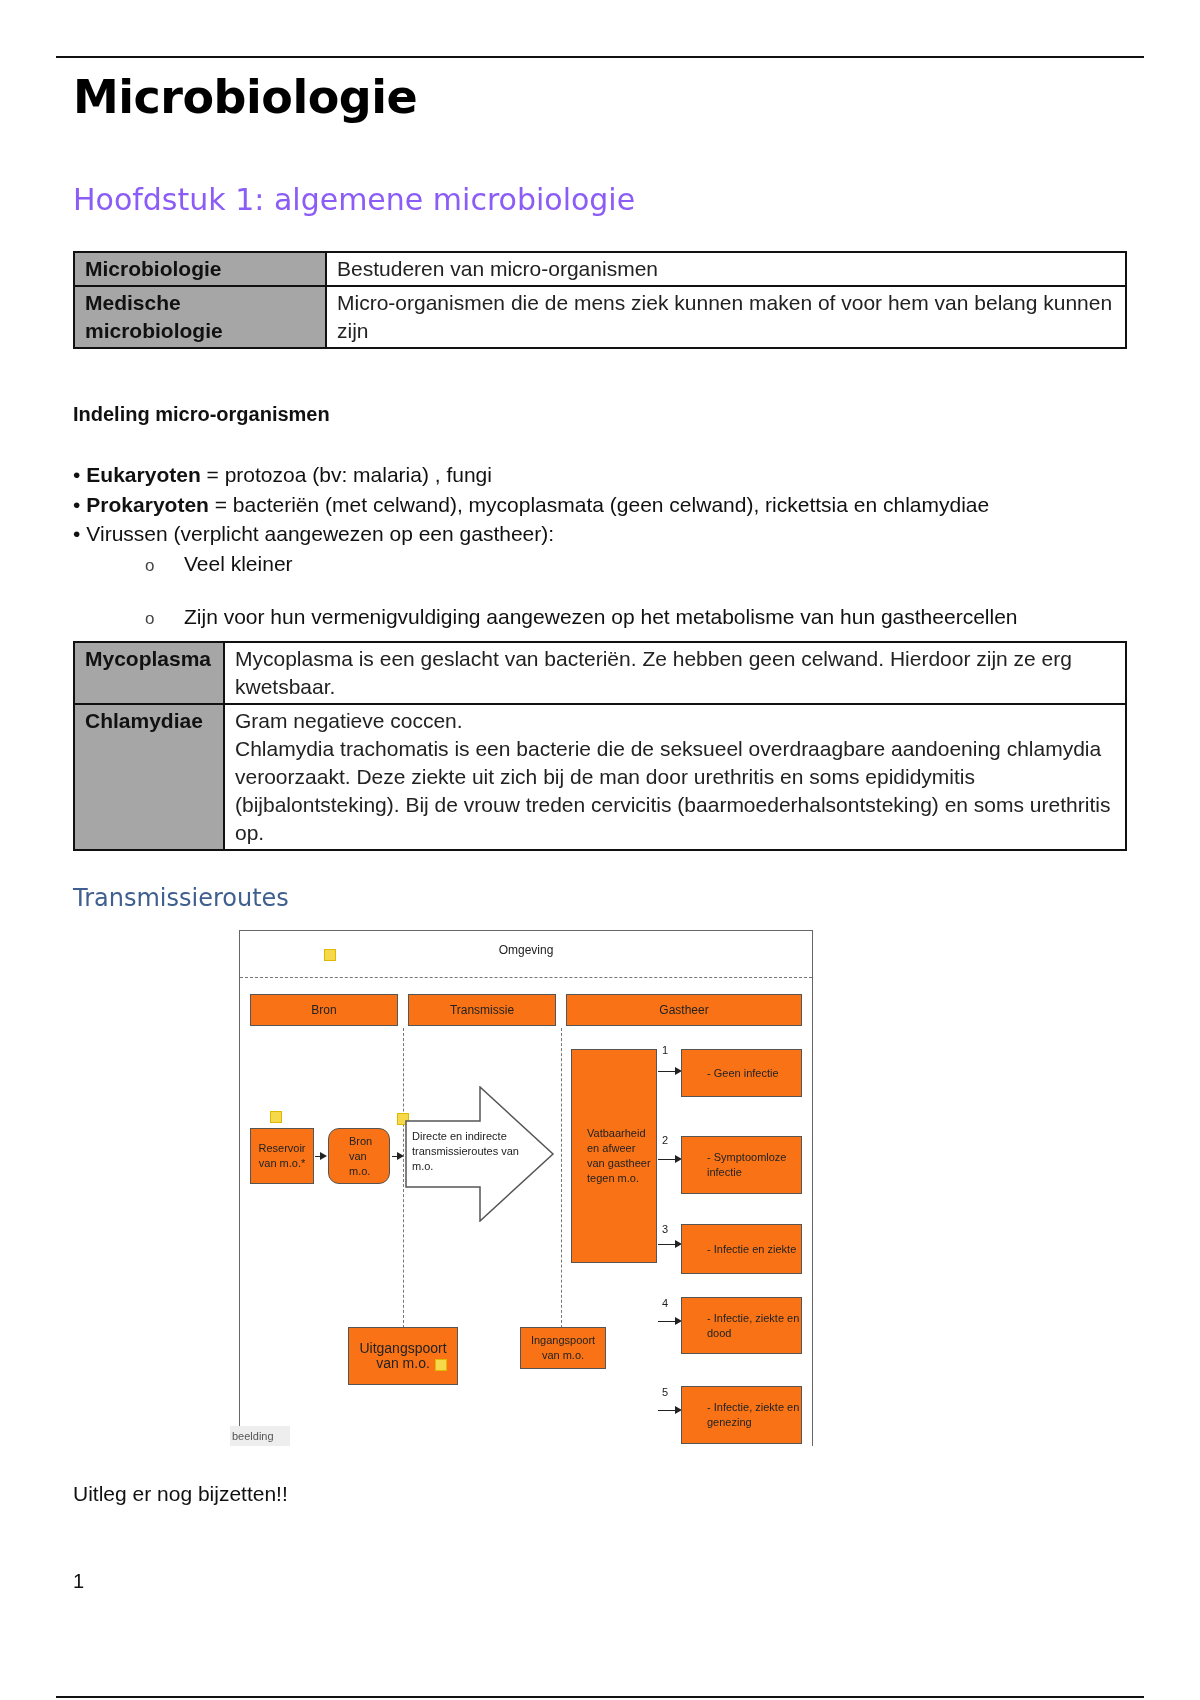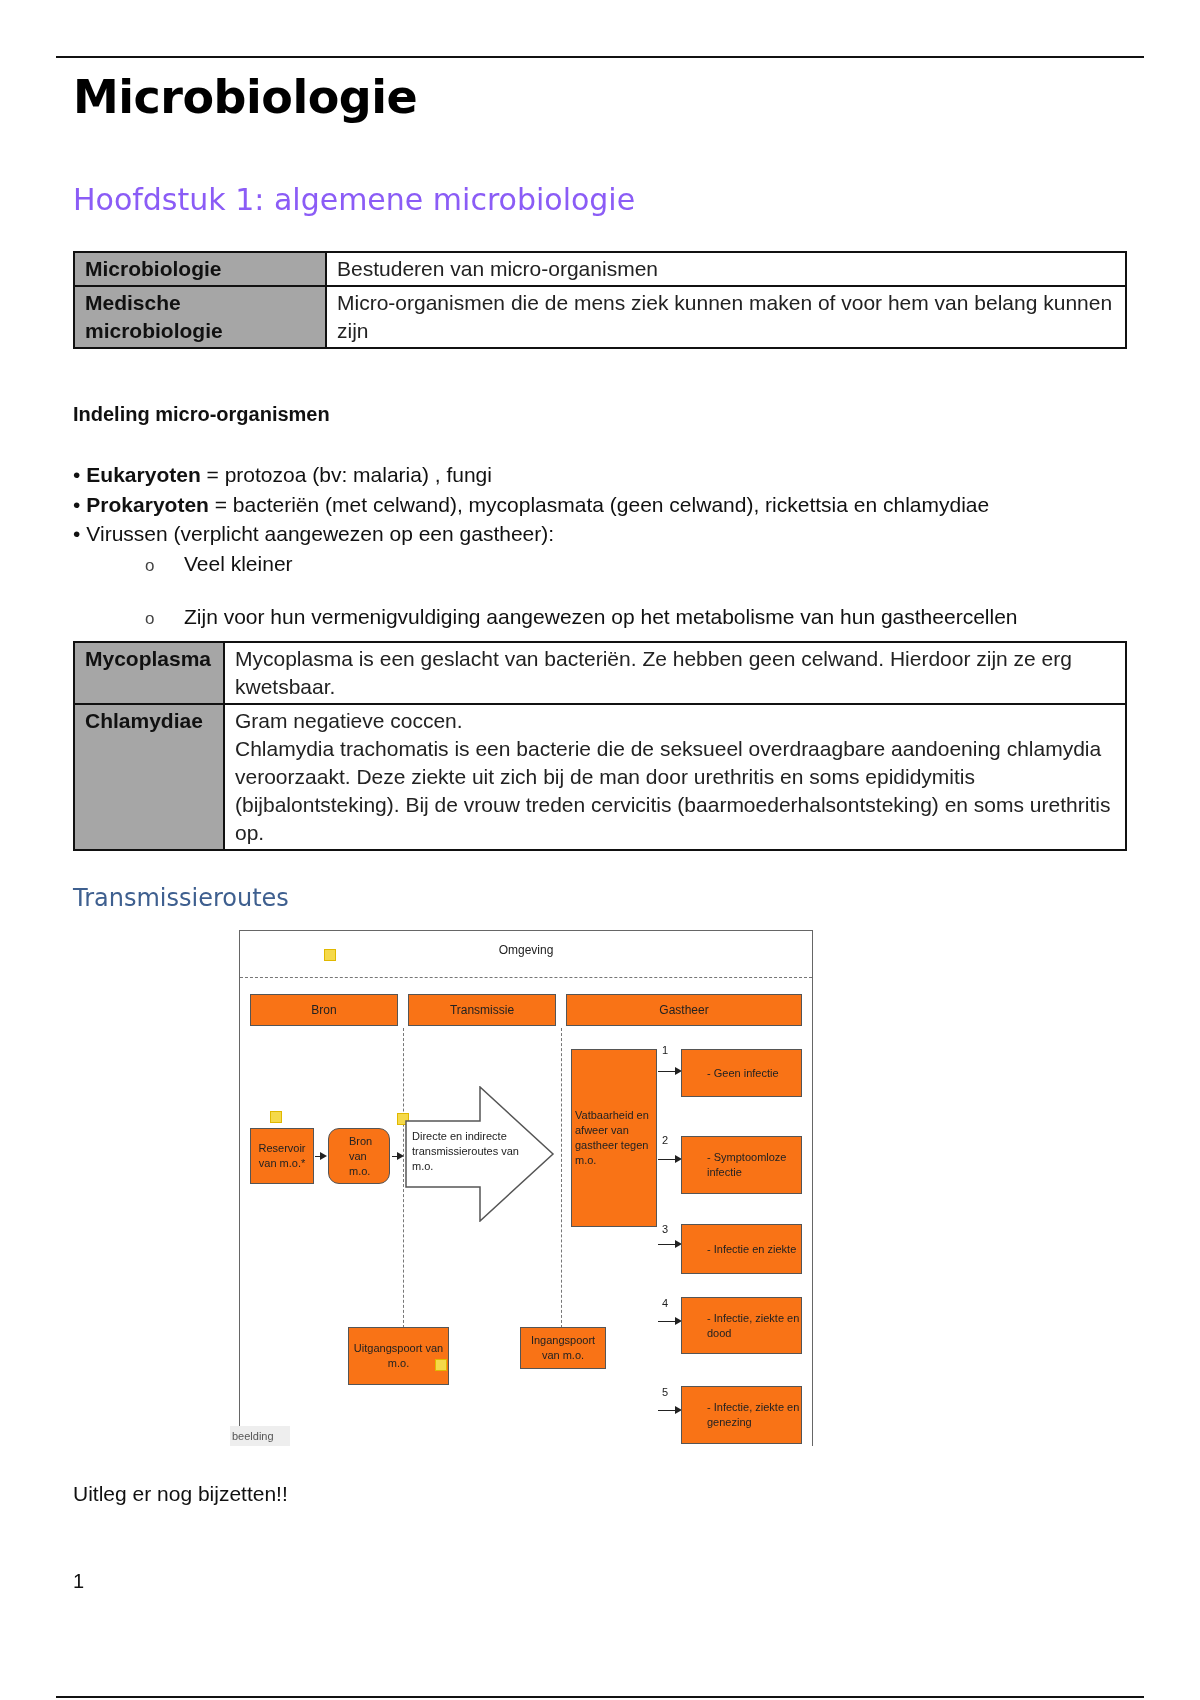--- a/index.html
+++ b/index.html
@@ -123,21 +123,21 @@
   <div class="box" style="left:10px;top:197px;width:64px;height:56px;font-size:11px;">Reservoir van m.o.*</div>
   <div class="arrow" style="left:75px;top:225px;width:10px;"></div>
   <div class="box left" style="left:88px;top:197px;width:62px;height:56px;font-size:11px;padding-left:20px;border-radius:11px;">Bron van m.o.</div>
   <div class="arrow" style="left:152px;top:225px;width:10px;"></div>
 
   <svg style="position:absolute;left:165px;top:155px;" width="150" height="136">
     <polygon points="1,35 75,35 75,1 148,68 75,135 75,101 1,101" fill="#fff" stroke="#555" stroke-width="1.5"></polygon>
   </svg>
   <div style="position:absolute;left:172px;top:198px;width:120px;font-size:11px;line-height:15px;">Directe en indirecte transmissieroutes van m.o.</div>
 
-  <div class="box left" style="left:331px;top:118px;width:86px;height:178px;font-size:11px;padding-left:3px;align-items:center;">Vatbaarheid en afweer van gastheer tegen m.o.</div>
+  <div class="box left" style="left:331px;top:118px;width:86px;height:214px;font-size:11px;padding-left:15px;align-items:center;">Vatbaarheid en afweer van gastheer tegen m.o.</div>
 
   <div class="num" style="left:422px;top:113px;">1</div>
   <div class="arrow" style="left:418px;top:140px;width:22px;"></div>
   <div class="box italic" style="left:441px;top:118px;width:121px;height:48px;font-size:11px;">- Geen infectie</div>
 
   <div class="num" style="left:422px;top:203px;">2</div>
   <div class="arrow" style="left:418px;top:228px;width:22px;"></div>
   <div class="box italic" style="left:441px;top:205px;width:121px;height:58px;font-size:11px;">- Symptoomloze infectie</div>
 
   <div class="num" style="left:422px;top:292px;">3</div>
@@ -145,21 +145,21 @@
   <div class="box italic" style="left:441px;top:293px;width:121px;height:50px;font-size:11px;">- Infectie en ziekte</div>
 
   <div class="num" style="left:422px;top:366px;">4</div>
   <div class="arrow" style="left:418px;top:390px;width:22px;"></div>
   <div class="box italic" style="left:441px;top:366px;width:121px;height:57px;font-size:11px;">- Infectie, ziekte en dood</div>
 
   <div class="num" style="left:422px;top:455px;">5</div>
   <div class="arrow" style="left:418px;top:479px;width:22px;"></div>
   <div class="box italic" style="left:441px;top:455px;width:121px;height:58px;font-size:11px;">- Infectie, ziekte en genezing</div>
 
-  <div class="box" style="left:108px;top:396px;width:101px;height:58px;font-size:11px;">Uitgangspoort van m.o.</div>
+  <div class="box" style="left:108px;top:396px;width:110px;height:58px;font-size:14px;">Uitgangspoort van m.o.</div>
   <div class="note" style="left:195px;top:428px;"></div>
   <div class="box" style="left:280px;top:396px;width:86px;height:42px;font-size:11px;">Ingangspoort van m.o.</div>
 </div>
 <div class="caption-tab">beelding</div>
 
 <div class="para">Uitleg er nog bijzetten!!</div>
 <div class="pagenum">1</div>
 
 <div class="rule bottom"></div>
 

